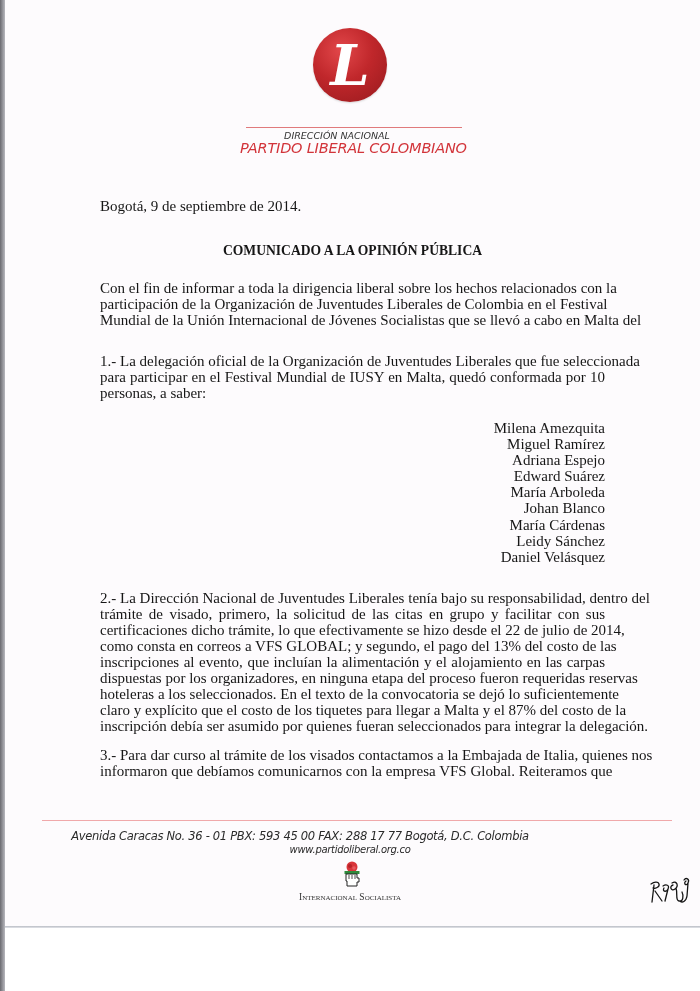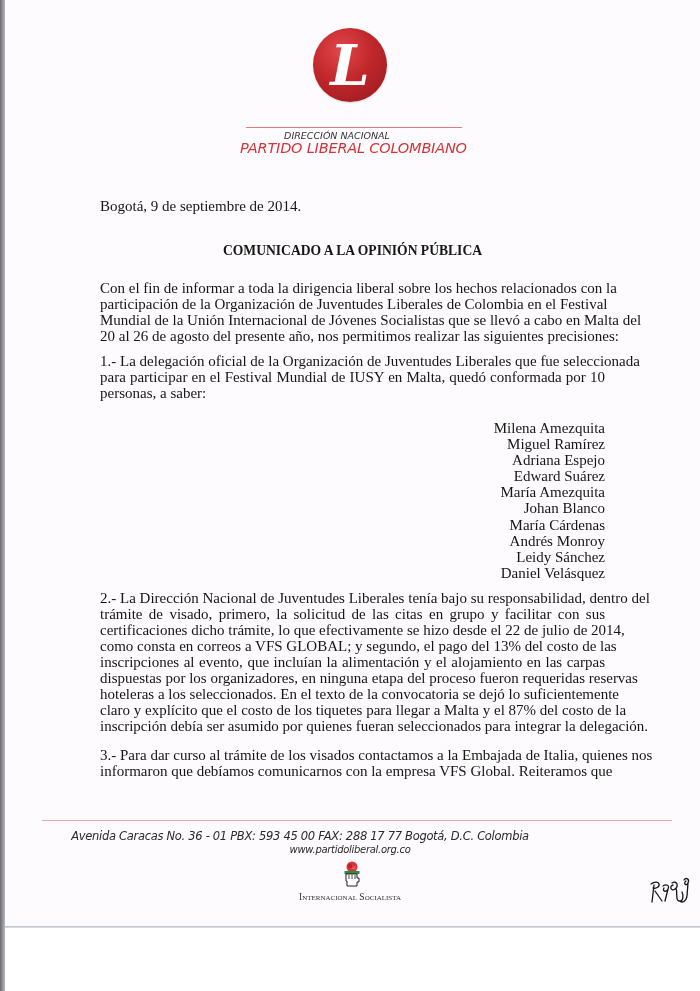--- a/index.html
+++ b/index.html
@@ -105,38 +105,36 @@
 <div class="party-rule"></div>
 <div class="party-sub">DIRECCIÓN NACIONAL</div>
 
 <div class="txt date">Bogotá, 9 de septiembre de 2014.</div>
 <div class="title">COMUNICADO A LA OPINIÓN PÚBLICA</div>
 
 <div class="txt p1">
   <span class="line">Con el fin de informar a toda la dirigencia liberal sobre los hechos relacionados con la</span>
   <span class="line">participación de la Organización de Juventudes Liberales de Colombia en el Festival</span>
   <span class="line">Mundial de la Unión Internacional de Jóvenes Socialistas que se llevó a cabo en Malta del</span>
-  <span class="line">20 al 26 de agosto del presente año, nos permitimos realizar las siguientes precisiones:</span>
 </div>
 
 <div class="txt p2">
   <span class="line">1.- La delegación oficial de la Organización de Juventudes Liberales que fue seleccionada</span>
   <span class="line">para participar en el Festival Mundial de IUSY en Malta, quedó conformada por 10</span>
   <span class="line last">personas, a saber:</span>
 </div>
 
 <div class="txt names">
   <div>Milena Amezquita</div>
   <div>Miguel Ramírez</div>
   <div>Adriana Espejo</div>
   <div>Edward Suárez</div>
-  <div>María Amezquita</div>
+  <div>María Arboleda</div>
   <div>Johan Blanco</div>
   <div>María Cárdenas</div>
-  <div>Andrés Monroy</div>
   <div>Leidy Sánchez</div>
   <div>Daniel Velásquez</div>
 </div>
 
 <div class="txt p3">
   <span class="line">2.- La Dirección Nacional de Juventudes Liberales tenía bajo su responsabilidad, dentro del</span>
   <span class="line">trámite de visado,  primero, la solicitud de las citas en grupo y facilitar con sus</span>
   <span class="line">certificaciones dicho trámite, lo que efectivamente se hizo desde el 22 de julio de 2014,</span>
   <span class="line">como consta en correos a VFS GLOBAL; y segundo, el pago del 13% del costo de las</span>
   <span class="line">inscripciones al evento, que incluían la alimentación y el alojamiento en las carpas</span>

